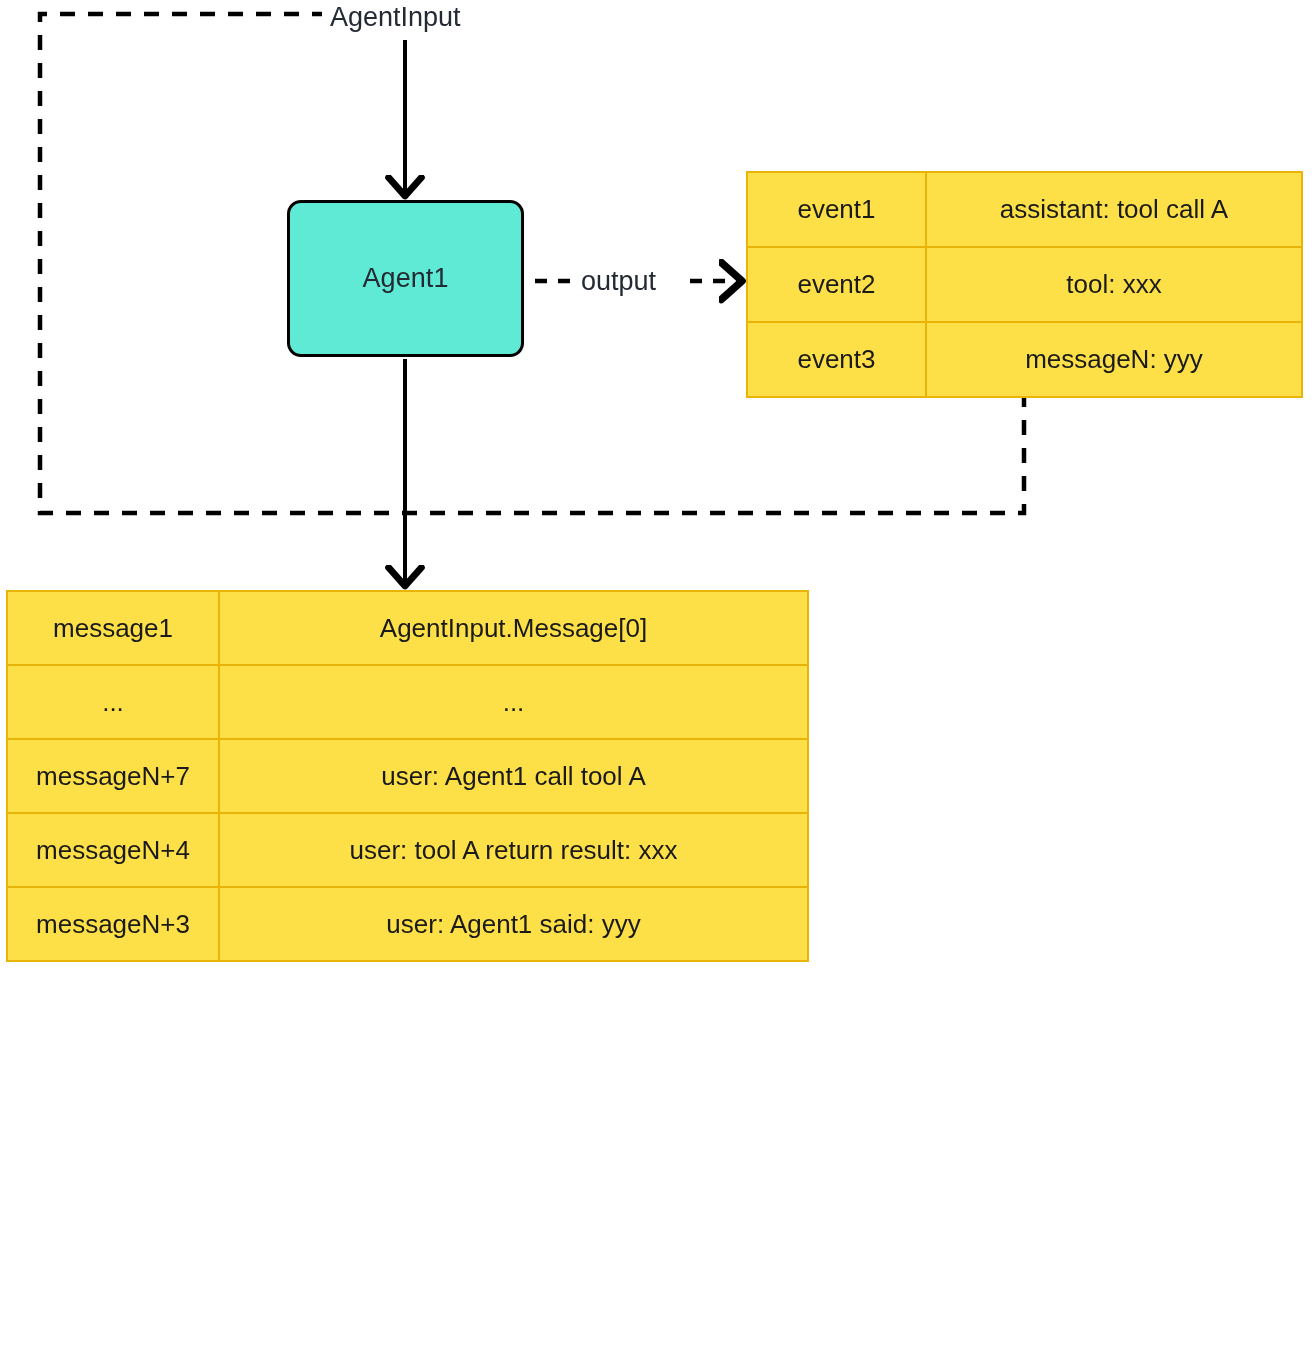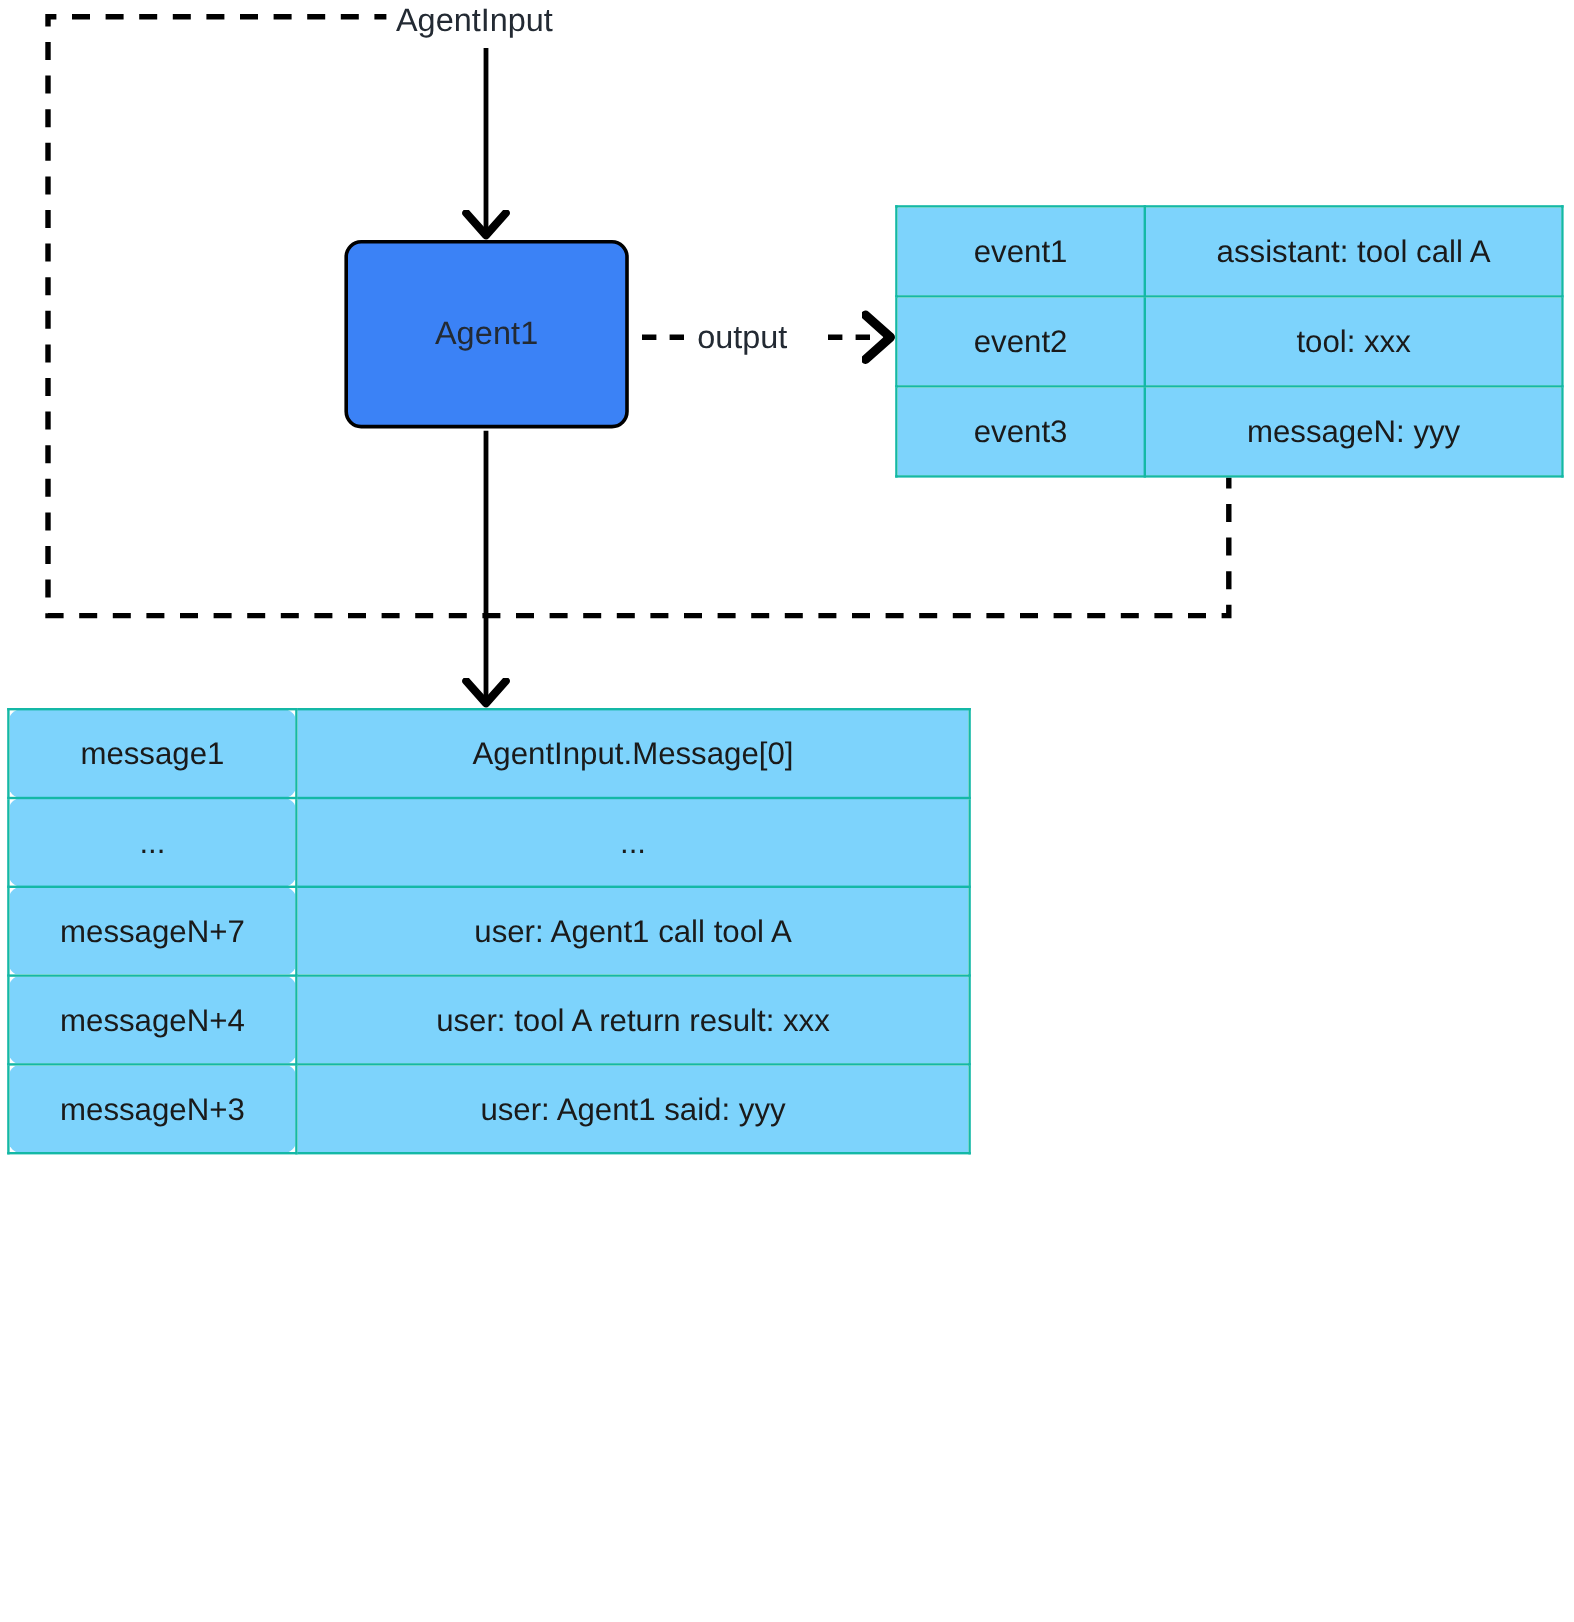--- a/index.html
+++ b/index.html
@@ -24,21 +24,21 @@
     top: 0;
     width: 1312px;
     height: 1352px;
     pointer-events: none;
   }
 
   
   .node {
     position: absolute;
     box-sizing: border-box;
-    background: #3b82f6;
+    background: #5eead4;
     border: 3.5px solid #000000;
     border-radius: 14px;
     display: flex;
     align-items: center;
     justify-content: center;
     color: #232a33;
     font-size: 27px;
     font-family: "Liberation Sans", sans-serif;
     letter-spacing: 0.1px;
   }
@@ -46,39 +46,39 @@
   #agent2-node { left: 287px; top: 1193px; width: 237px; height: 157px; }
 
   
   .data-table {
     position: absolute;
     border-collapse: collapse;
     background: #ffffff;
     table-layout: fixed;
   }
   .data-table td {
-    border: 2px solid #14b8a6;
+    border: 2px solid #eab308;
     color: #1a1a1a;
     font-size: 26px;
     font-family: "Liberation Sans", sans-serif;
     text-align: center;
     vertical-align: middle;
-    padding: 0 16px;
-    background: #7dd3fc;
+    padding: 0 2px;
+    background: #fde047;
     white-space: nowrap;
     overflow: hidden;
   }
 
   #event-table { left: 746px; top: 171px; width: 557px; }
   #event-table td { height: 73px; }
   #event-table td.key-col { width: 173px; }
 
   #message-table { left: 6px; top: 590px; width: 803px; }
   #message-table td { height: 72px; }
-  #message-table td.key-col { width: 206px; border-radius: 11px; }
+  #message-table td.key-col { width: 206px; }
 
   
   .edge-label {
     position: absolute;
     color: #232a33;
     font-size: 27px;
     font-family: "Liberation Sans", sans-serif;
     white-space: nowrap;
   }
   #agentinput-label { left: 330px; top: 2px; }

